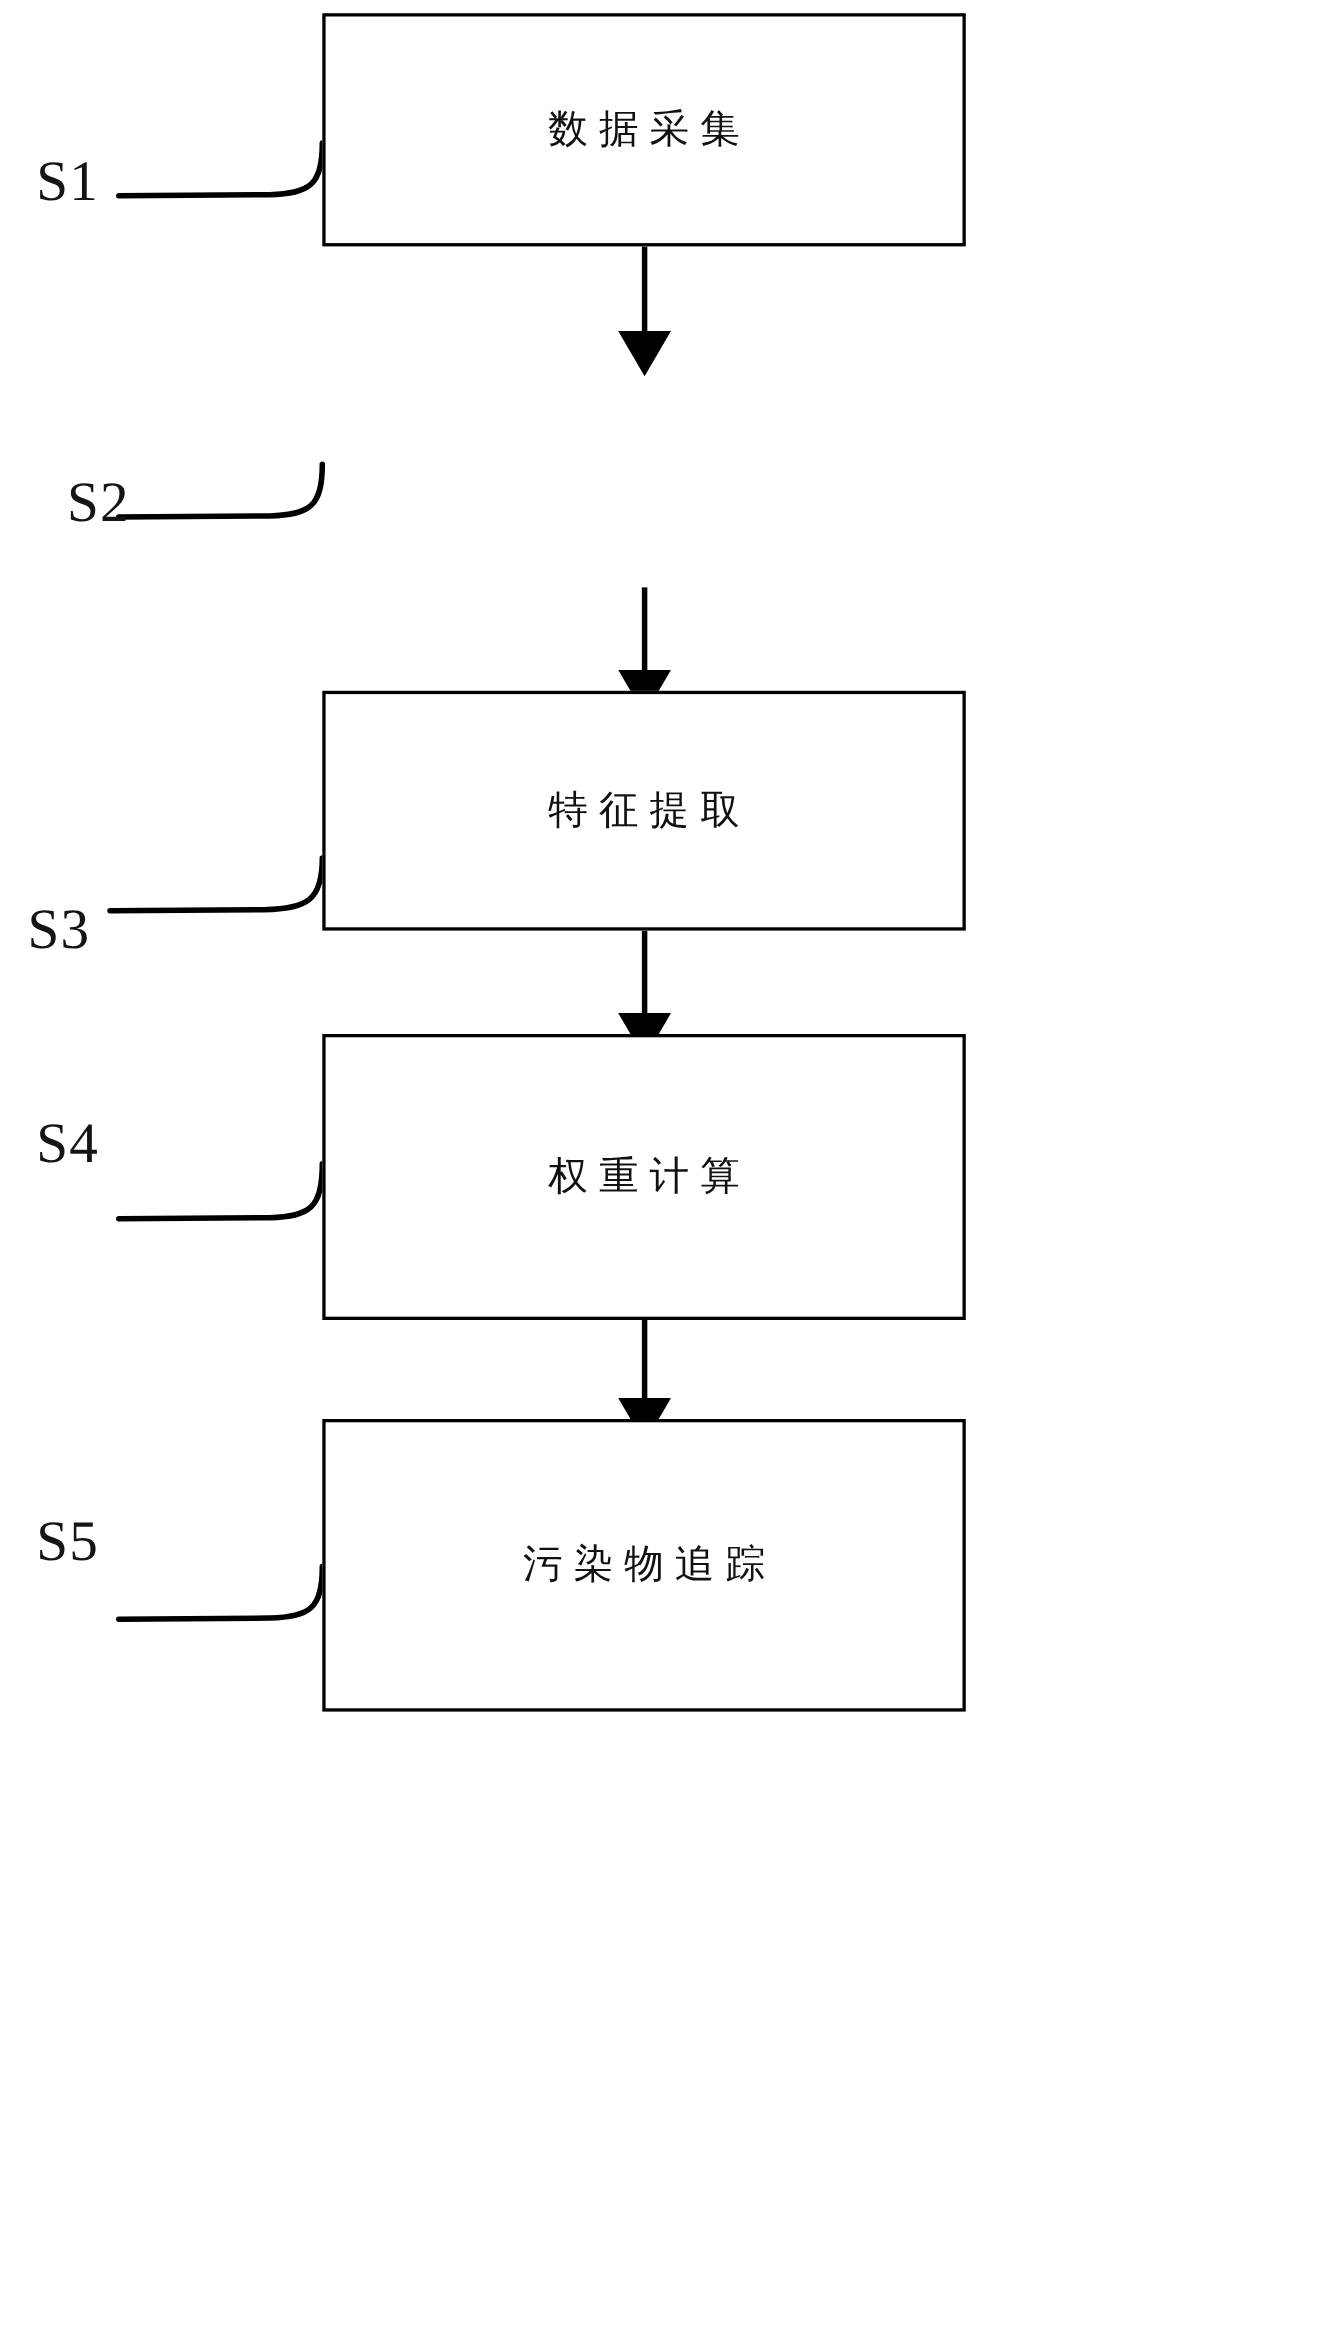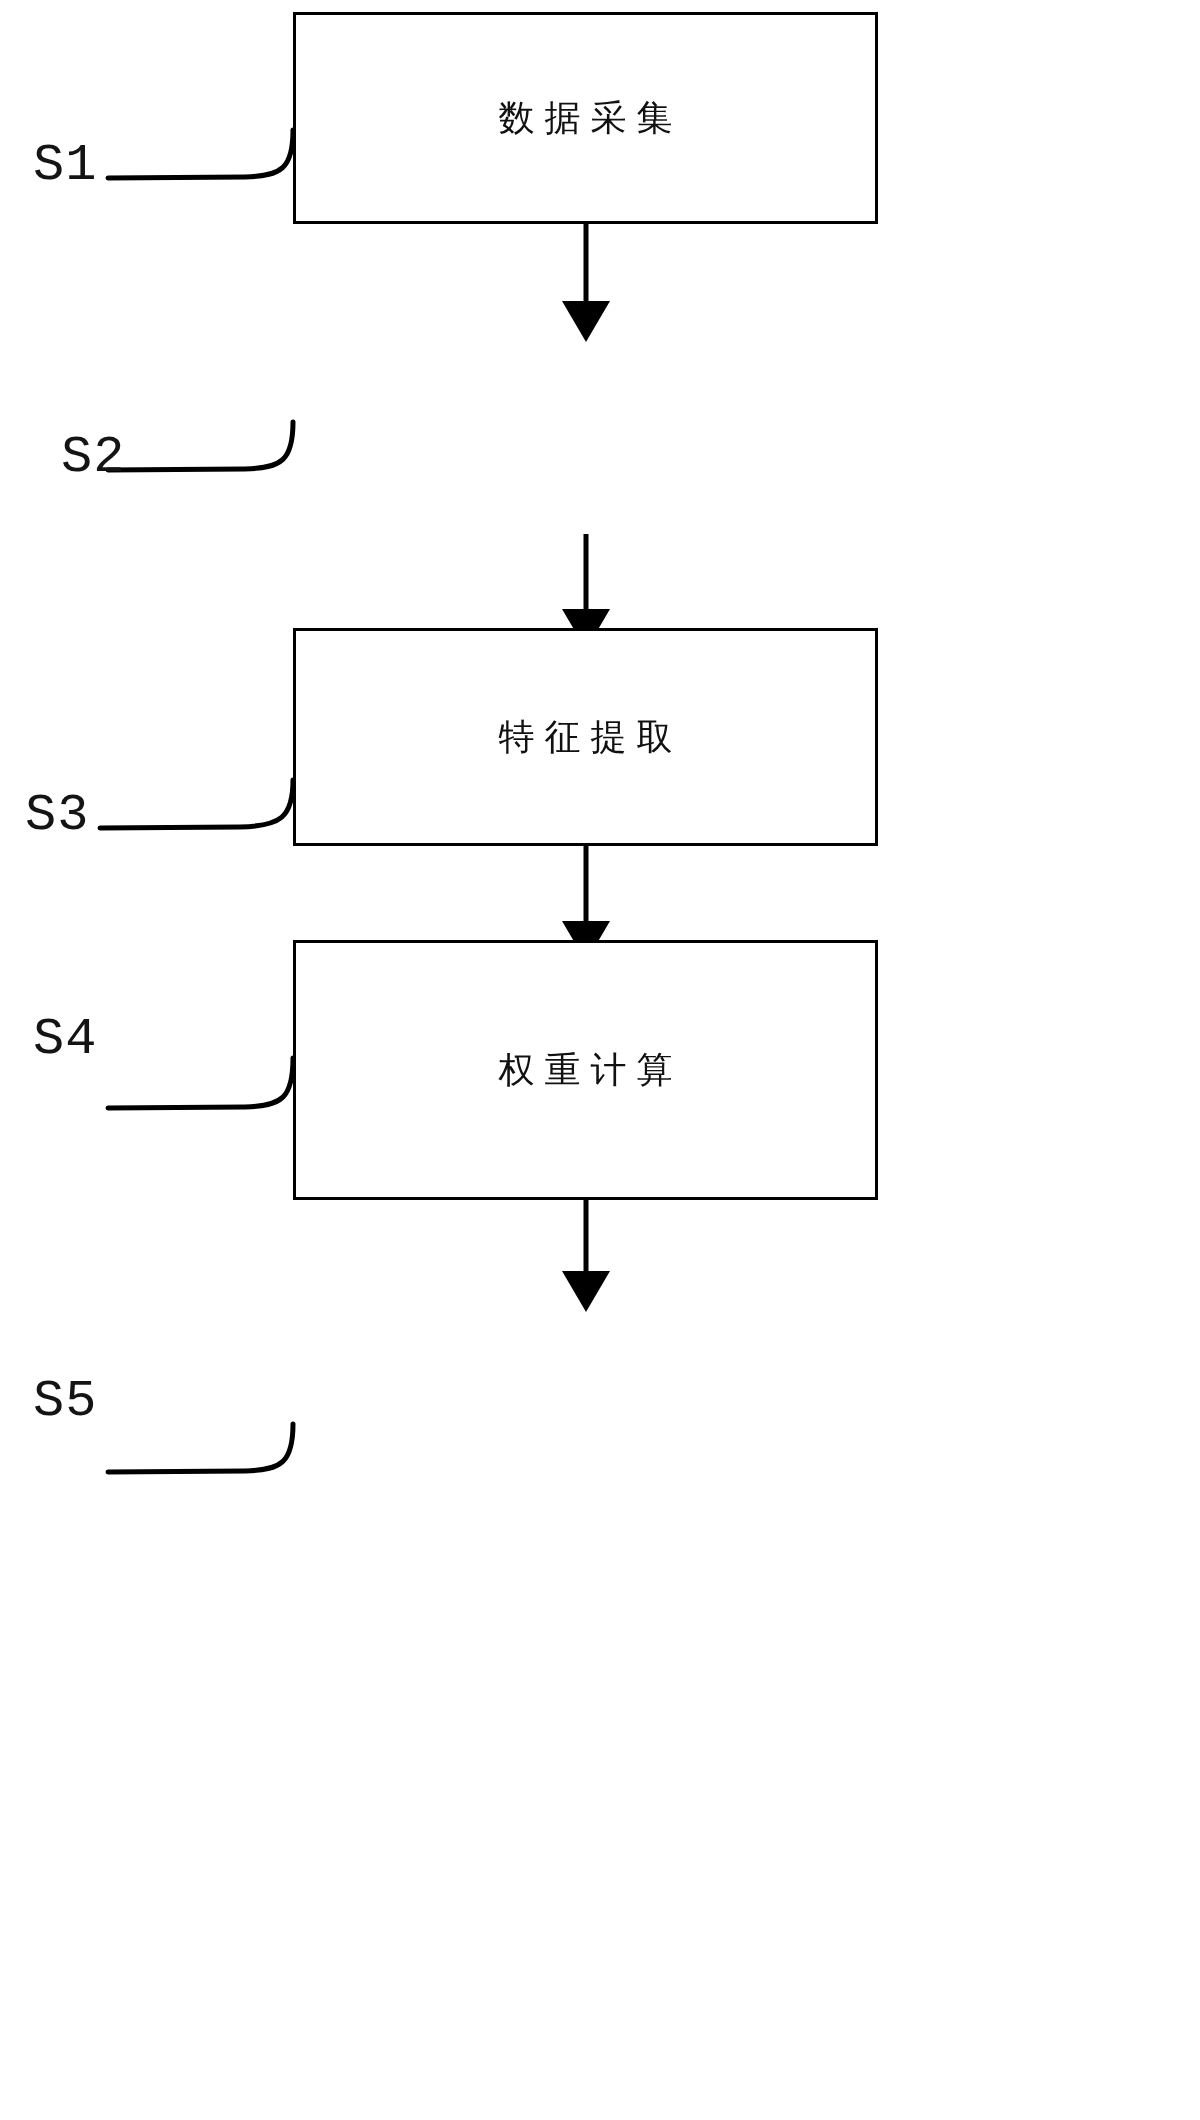--- a/index.html
+++ b/index.html
@@ -48,21 +48,21 @@
     line-height: 1;
     color: #111111;
     letter-spacing: 10px;
     text-indent: 10px;
     white-space: nowrap;
     font-weight: 400;
   }
 
   .step-tag {
     position: absolute;
-    font-family: Liberation Mono, monospace;
+    font-family: Liberation Serif, serif;
     font-size: 52px;
     line-height: 1;
     color: #141414;
     white-space: nowrap;
     letter-spacing: 1px;
   }
 </style>
 </head>
 <body>
 
@@ -96,20 +96,23 @@
 
 
   <div class="node-box" style="left:293px; top:628px; width:585px; height:218px;">
     <span class="node-label">特征提取</span>
   </div>
 
   <div class="node-box" style="left:293px; top:940px; width:585px; height:260px;">
     <span class="node-label">权重计算</span>
   </div>
 
+  <div class="node-box" style="left:293px; top:1290px; width:585px; height:266px;">
+    <span class="node-label">污染物追踪</span>
+  </div>
 
   <div class="step-tag" style="left:33px; top:140px;">S1</div>
   <div class="step-tag" style="left:33px; top:432px;margin-left:28px;">S2</div>
-  <div class="step-tag" style="left:25px; top:790px;">S3</div>
+  <div class="step-tag" style="left:25px; top:820px;">S3</div>
   <div class="step-tag" style="left:33px; top:1014px;">S4</div>
   <div class="step-tag" style="left:33px; top:1376px;">S5</div>
 
 </div>
 
 </body></html>

